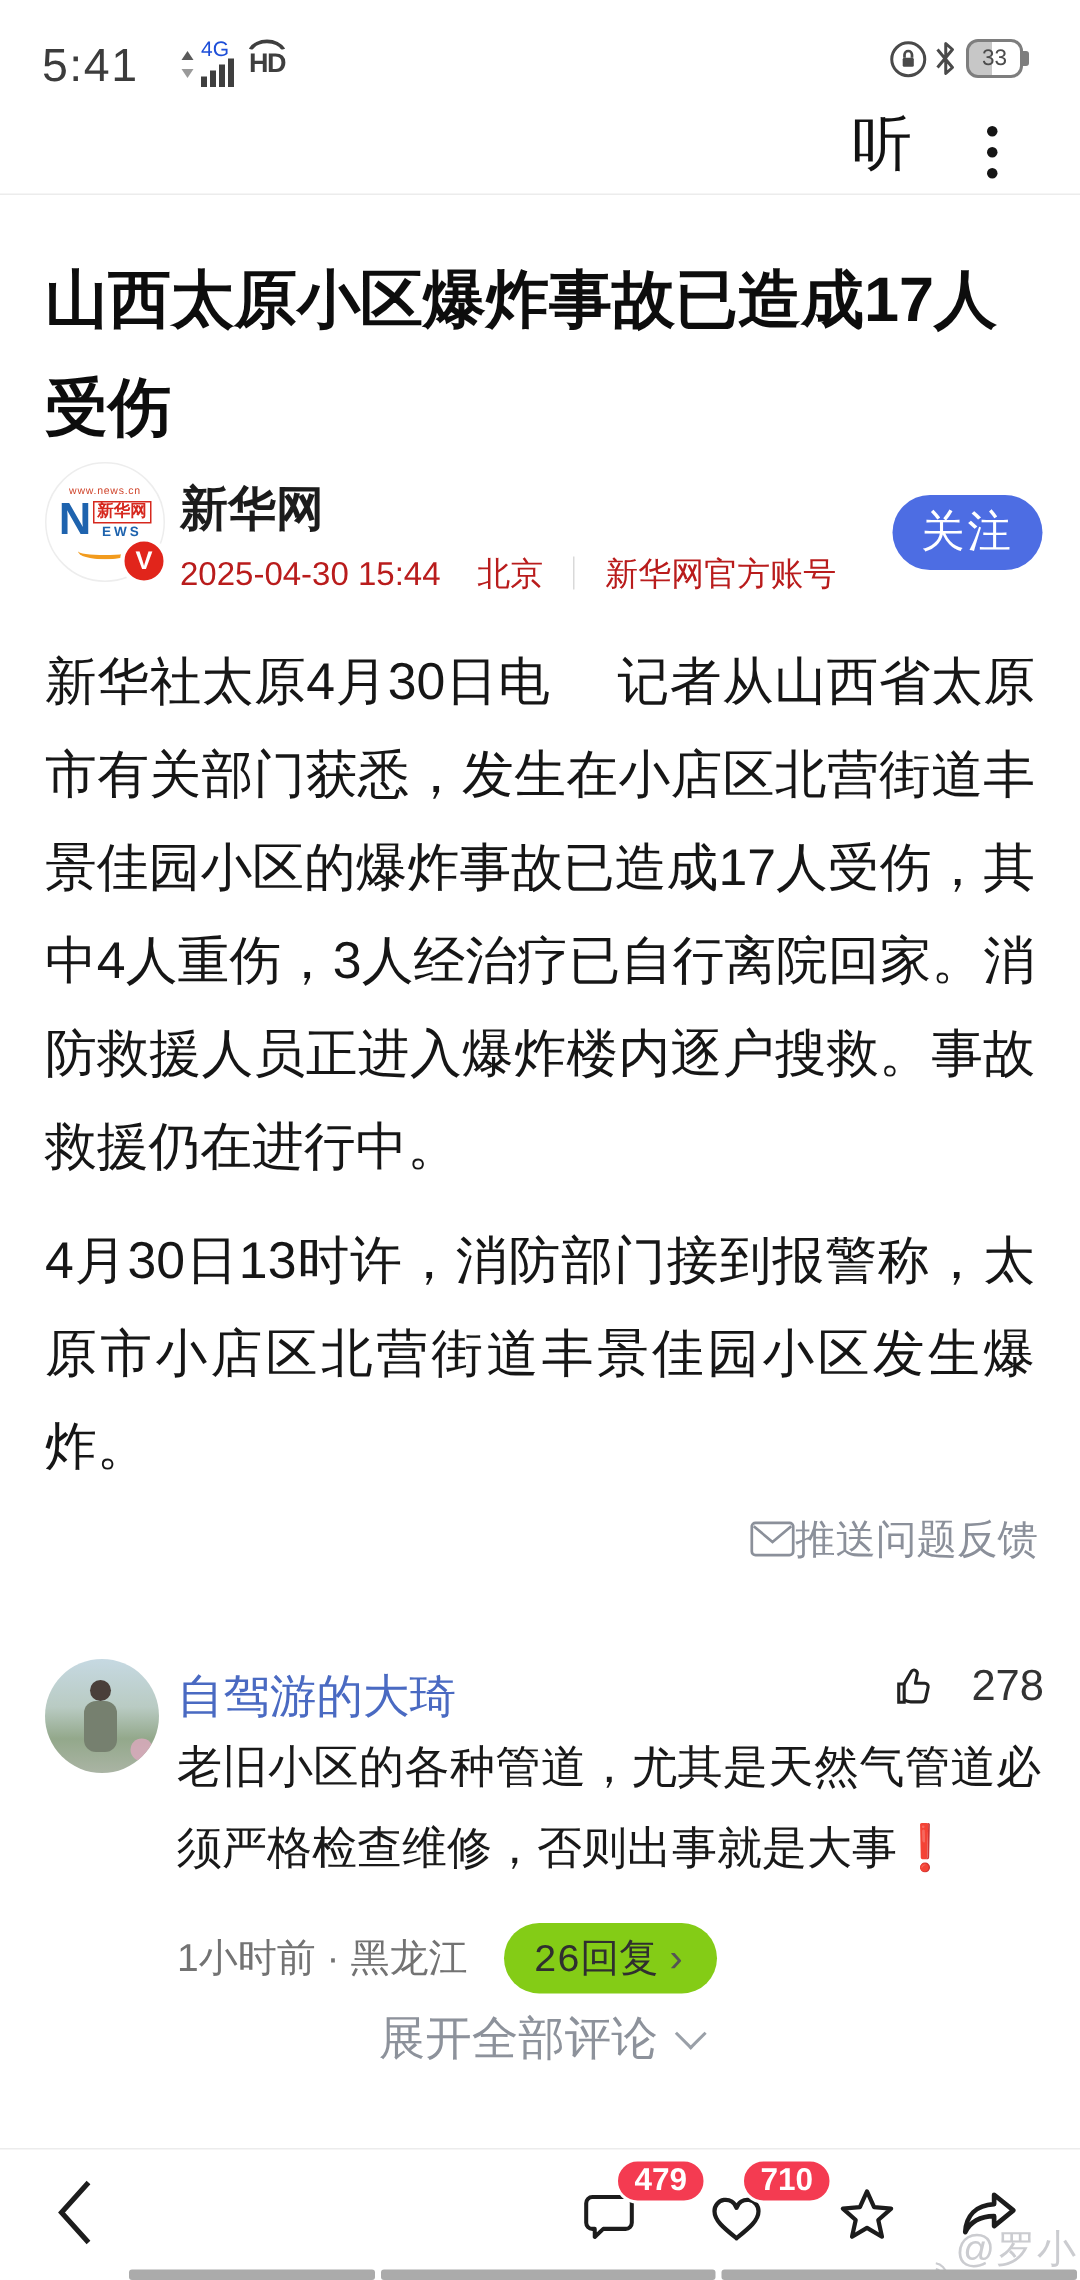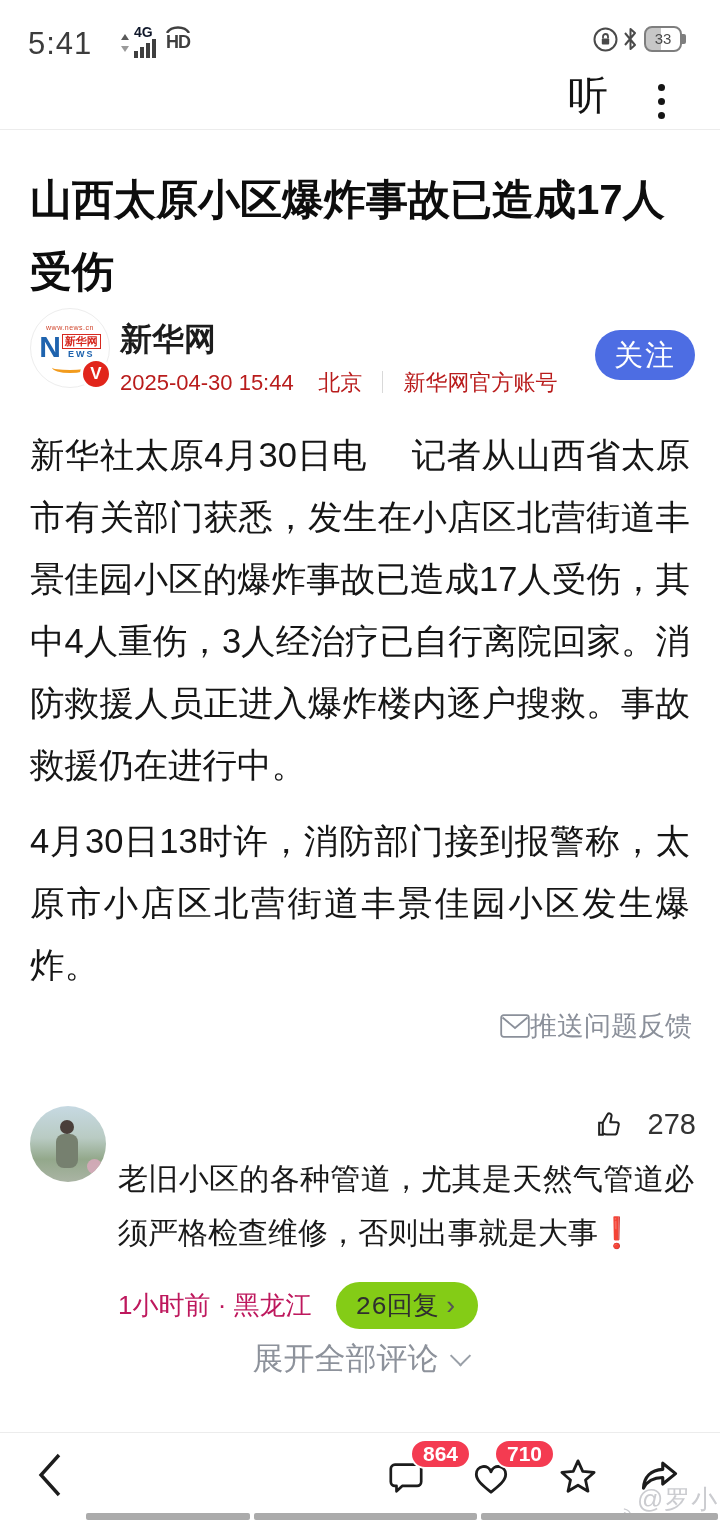--- a/index.html
+++ b/index.html
@@ -1,21 +1,21 @@
 <!DOCTYPE html>
 <html><head>
 <meta charset="utf-8">
 <style>
   html,body{margin:0;padding:0;background:#fff;}
   .screen{position:relative;width:720px;height:1520px;background:#fff;overflow:hidden;
     font-family:"Liberation Sans","DejaVu Sans",sans-serif;color:#161616;}
   
   .sb-time{position:absolute;left:28px;top:26px;font-size:31px;font-weight:500;color:#3c3c3c;letter-spacing:1px;}
   .sb-arrows{position:absolute;left:120px;top:34px;}
-  .sb-4g{position:absolute;left:134px;top:24px;font-size:14px;font-weight:700;color:#0f172a;}
+  .sb-4g{position:absolute;left:134px;top:24px;font-size:14px;font-weight:400;color:#1d4ed8;}
   .sb-bars{position:absolute;left:134px;top:38px;}
   .sb-hd{position:absolute;left:164px;top:24px;width:28px;text-align:center;}
   .sb-hd .arc{display:block;margin:0 auto;}
   .sb-hd .hd-t{font-size:18px;font-weight:700;color:#3f3f3f;letter-spacing:-1px;line-height:18px;}
   .sb-lock{position:absolute;left:592px;top:26px;}
   .sb-bt{position:absolute;left:622px;top:25px;}
   .sb-batt{position:absolute;left:644px;top:26px;width:38px;height:26px;border:2px solid #7e7e7e;border-radius:8px;
     background:linear-gradient(to right,#c7c7c7 45%,#fff 45%);box-sizing:border-box;}
   .sb-batt .lvl{display:block;text-align:center;font-size:15px;line-height:22px;color:#4c4c4c;font-weight:500;}
   .sb-batt .nub{position:absolute;right:-6px;top:6px;width:4px;height:10px;background:#7e7e7e;border-radius:0 2px 2px 0;}
@@ -54,21 +54,21 @@
     background:linear-gradient(180deg,#c6d9e2 0%,#b9cbc3 42%,#93a88b 70%,#aab4a4 100%);}
   .c-avatar .head{position:absolute;left:30px;top:14px;width:14px;height:14px;border-radius:50%;background:#4a3f3a;}
   .c-avatar .bodyfig{position:absolute;left:26px;top:28px;width:22px;height:34px;border-radius:8px;background:#76806f;}
   .c-avatar .flower{position:absolute;right:4px;bottom:8px;width:15px;height:15px;border-radius:50%;background:#d9a9bc;opacity:.85;}
   .c-name{position:absolute;left:118px;top:1110px;font-size:31px;font-weight:500;color:#4a6ac2;cursor:pointer;}
   .c-like{position:absolute;right:24px;top:1108px;display:flex;align-items:center;gap:23px;cursor:pointer;}
   .c-like .cnt{font-size:29px;color:#333;}
   .c-text{position:absolute;left:118px;top:1152px;width:576px;font-size:30px;line-height:54px;color:#191919;text-align:justify;}
   .c-text .excl{color:#e2332b;font-weight:700;}
   .c-meta{position:absolute;left:118px;top:1282px;display:flex;align-items:center;}
-  .c-meta .when{font-size:26px;color:#be185d;}
+  .c-meta .when{font-size:26px;color:#737373;}
   .reply-pill{margin-left:24px;background:#84cc16;border-radius:24px;padding:6px 20px;font-size:26px;color:#2f2f2f;cursor:pointer;font-family:Liberation Mono, monospace;}
   .reply-pill .chev{color:#555;margin-left:4px;}
   .expand{position:absolute;left:0;top:1338px;width:720px;text-align:center;font-size:31px;color:#8d929b;cursor:pointer;}
   .expand .vchev{display:inline-block;width:13px;height:13px;border-right:2.5px solid #9aa0a8;border-bottom:2.5px solid #9aa0a8;
     transform:rotate(45deg) translate(-4px,-4px);margin-left:14px;}
   
   .bbar{position:absolute;left:0;top:1432px;width:720px;height:88px;background:#fff;border-top:1px solid #ececec;box-sizing:border-box;}
   .back{position:absolute;left:38px;top:1452px;cursor:pointer;}
   .cinput{position:absolute;left:95px;top:1446px;width:250px;height:62px;border-radius:31px;background:#f1f1f4;cursor:text;}
   .cinput span{display:block;margin-left:38px;font-size:29px;line-height:62px;color:#2d2d2d;}
@@ -158,20 +158,21 @@
       <path d="M2.5 3.5 L15 14 L27.5 3.5" fill="none" stroke="#8b909a" stroke-width="1.8"></path>
     </svg>
     <span>推送问题反馈</span>
   </div>
 
   <div class="c-avatar">
     <span class="head"></span>
     <span class="bodyfig"></span>
     <span class="flower"></span>
   </div>
+  <div class="c-name">自驾游的大琦</div>
   <div class="c-like">
     <svg width="31" height="31" viewBox="0 0 24 24">
       <path d="M4 10.6h2.8V20H4z" fill="none" stroke="#222" stroke-width="1.6"></path>
       <path d="M6.8 18.8c1 .6 2 1 3.4 1h5.6a2.1 2.1 0 0 0 2.05-1.65l1.3-5.9a1.7 1.7 0 0 0-1.65-2.05h-4.9l.9-4.4A1.7 1.7 0 0 0 10.3 4.5L6.8 10.6" fill="none" stroke="#222" stroke-width="1.6" stroke-linejoin="round"></path>
     </svg>
     <span class="cnt">278</span>
   </div>
   <div class="c-text">
     <span>老旧小区的各种管道，尤其是天然气管道必须严格检查维修，否则出事就是大事</span><span class="excl">❗</span>
   </div>
@@ -190,21 +191,21 @@
   </div>
 
   <div class="bbar"></div>
   <svg class="back" width="24" height="46" viewBox="0 0 24 46">
     <polyline points="21,3 3,23 21,43" fill="none" stroke="#1d1d1d" stroke-width="3.4"></polyline>
   </svg>
 
   <svg class="ibtn" style="left:387px;top:1459px;" width="38" height="38" viewBox="0 0 24 24">
     <path d="M5 3.6h14a2.6 2.6 0 0 1 2.6 2.6v8.2a2.6 2.6 0 0 1-2.6 2.6H9.6L6 20.4V17H5a2.6 2.6 0 0 1-2.6-2.6V6.2A2.6 2.6 0 0 1 5 3.6z" fill="none" stroke="#1c1c1c" stroke-width="1.7" stroke-linejoin="round"></path>
   </svg>
-  <div class="badge" style="left:410px;top:1439px;">864</div>
+  <div class="badge" style="left:410px;top:1439px;">479</div>
 
   <svg class="ibtn" style="left:471px;top:1458px;" width="40" height="40" viewBox="0 0 24 24">
     <path d="M12 20.5C6.8 16.3 3.2 13.4 3.2 9.7a4.5 4.5 0 0 1 8.8-1.4 4.5 4.5 0 0 1 8.8 1.4c0 3.7-3.6 6.6-8.8 10.8z" fill="none" stroke="#1c1c1c" stroke-width="1.7" stroke-linejoin="round"></path>
   </svg>
   <div class="badge" style="left:494px;top:1439px;">710</div>
 
   <svg class="ibtn" style="left:557px;top:1456px;" width="42" height="42" viewBox="0 0 24 24">
     <path d="M12 2.8l2.7 6 6.5.6-4.9 4.3 1.4 6.4L12 16.7l-5.7 3.4 1.4-6.4-4.9-4.3 6.5-.6z" fill="none" stroke="#1c1c1c" stroke-width="1.6" stroke-linejoin="round"></path>
   </svg>
 

